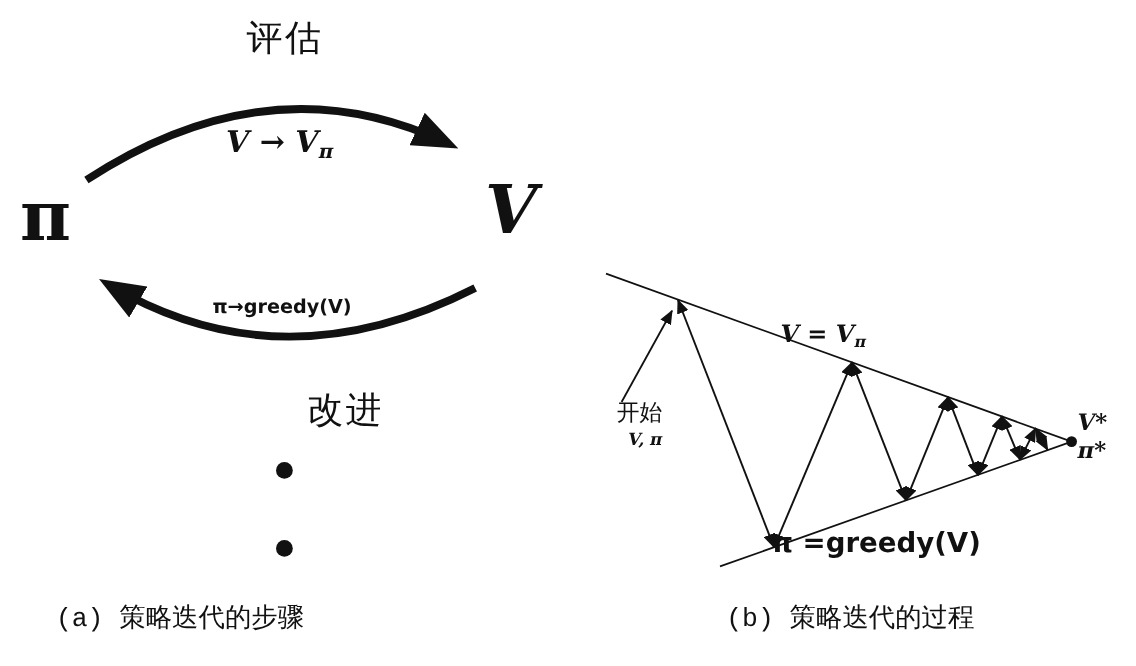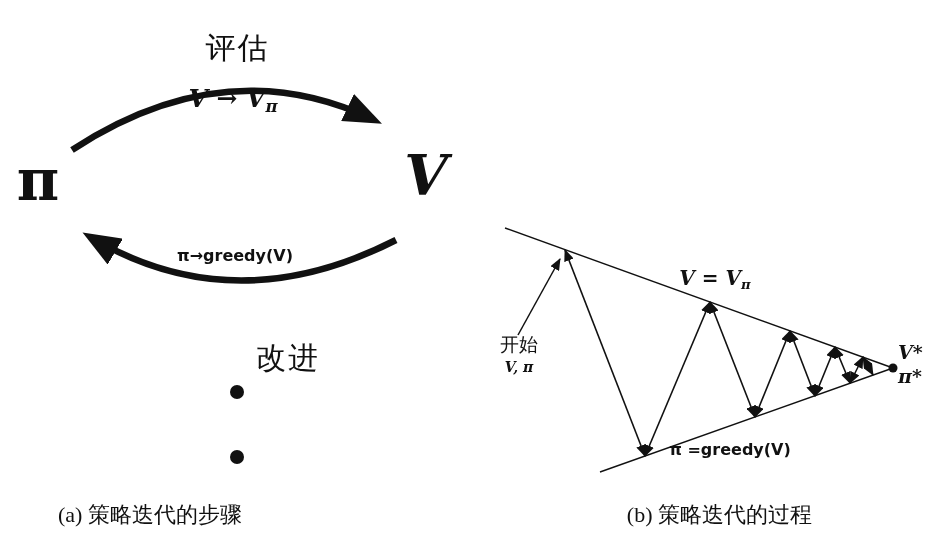--- a/index.html
+++ b/index.html
@@ -3,37 +3,37 @@
 <meta charset="utf-8">
 <style>
   html,body{margin:0;padding:0;background:#ffffff;}
   .figure{position:relative;width:947px;height:555px;background:#ffffff;color:#111111;
           font-family:"Liberation Serif","DejaVu Serif",serif;overflow:hidden;}
   .abs{position:absolute;}
   svg{position:absolute;display:block;}
   .svg-left{left:0;top:0;}
   .svg-right{left:460px;top:205px;}
   .t-center{text-align:center;}
-  .cjk-lg{font-size:30px;letter-spacing:2px;margin-top:16px;}
+  .cjk-lg{font-size:30px;letter-spacing:2px;}
   .math-bold{font-family:"DejaVu Serif",serif;font-weight:bold;font-style:italic;}
   .sub{font-size:0.66em;vertical-align:-0.3em;font-style:italic;}
   .label-eval{left:155px;top:12px;width:165px;}
-  .label-topformula{left:138px;top:84px;width:190px;font-size:25px;}
+  .label-topformula{left:138px;top:104px;width:190px;font-size:25px;}
   .sym-pi{left:6px;top:146px;width:64px;font-size:58px;font-weight:bold;font-family:"DejaVu Serif",serif;}
   .sym-v{left:392px;top:142px;width:68px;font-size:56px;}
   .label-greedy{left:120px;top:246px;width:230px;font-size:16px;
                 font-family:"DejaVu Sans","Liberation Sans",sans-serif;font-weight:600;}
   .label-improve{left:155px;top:322px;width:165px;text-align:right;}
-  .caption{font-size:22px;}
+  .caption{font-size:22px;font-family:Liberation Mono, monospace;}
   .caption-a{left:15px;top:500px;width:270px;}
   .caption-b{left:542px;top:500px;width:270px;text-align:right;}
-  .start-label{left:486px;top:333px;width:66px;font-size:19px;line-height:23px;}
+  .start-label{left:486px;top:333px;width:66px;font-size:19px;line-height:23px;text-align:right;}
   .start-sym{font-size:14px;}
-  .label-vvpi{left:645px;top:266px;width:140px;font-size:20px;}
-  .label-pigreedy{left:628px;top:440px;width:204px;font-size:16px;
+  .label-vvpi{left:616px;top:266px;width:140px;font-size:20px;}
+  .label-pigreedy{left:628px;top:440px;width:204px;font-size:23px;
                   font-family:"DejaVu Sans","Liberation Sans",sans-serif;font-weight:600;}
   .label-stars{left:898px;top:340px;width:46px;font-size:19px;line-height:24px;text-align:left;}
 </style>
 </head>
 <body>
 
 <div class="figure">
 
   <svg class="svg-left" width="470" height="480" viewBox="0 0 470 480" aria-hidden="true">
     <defs>

